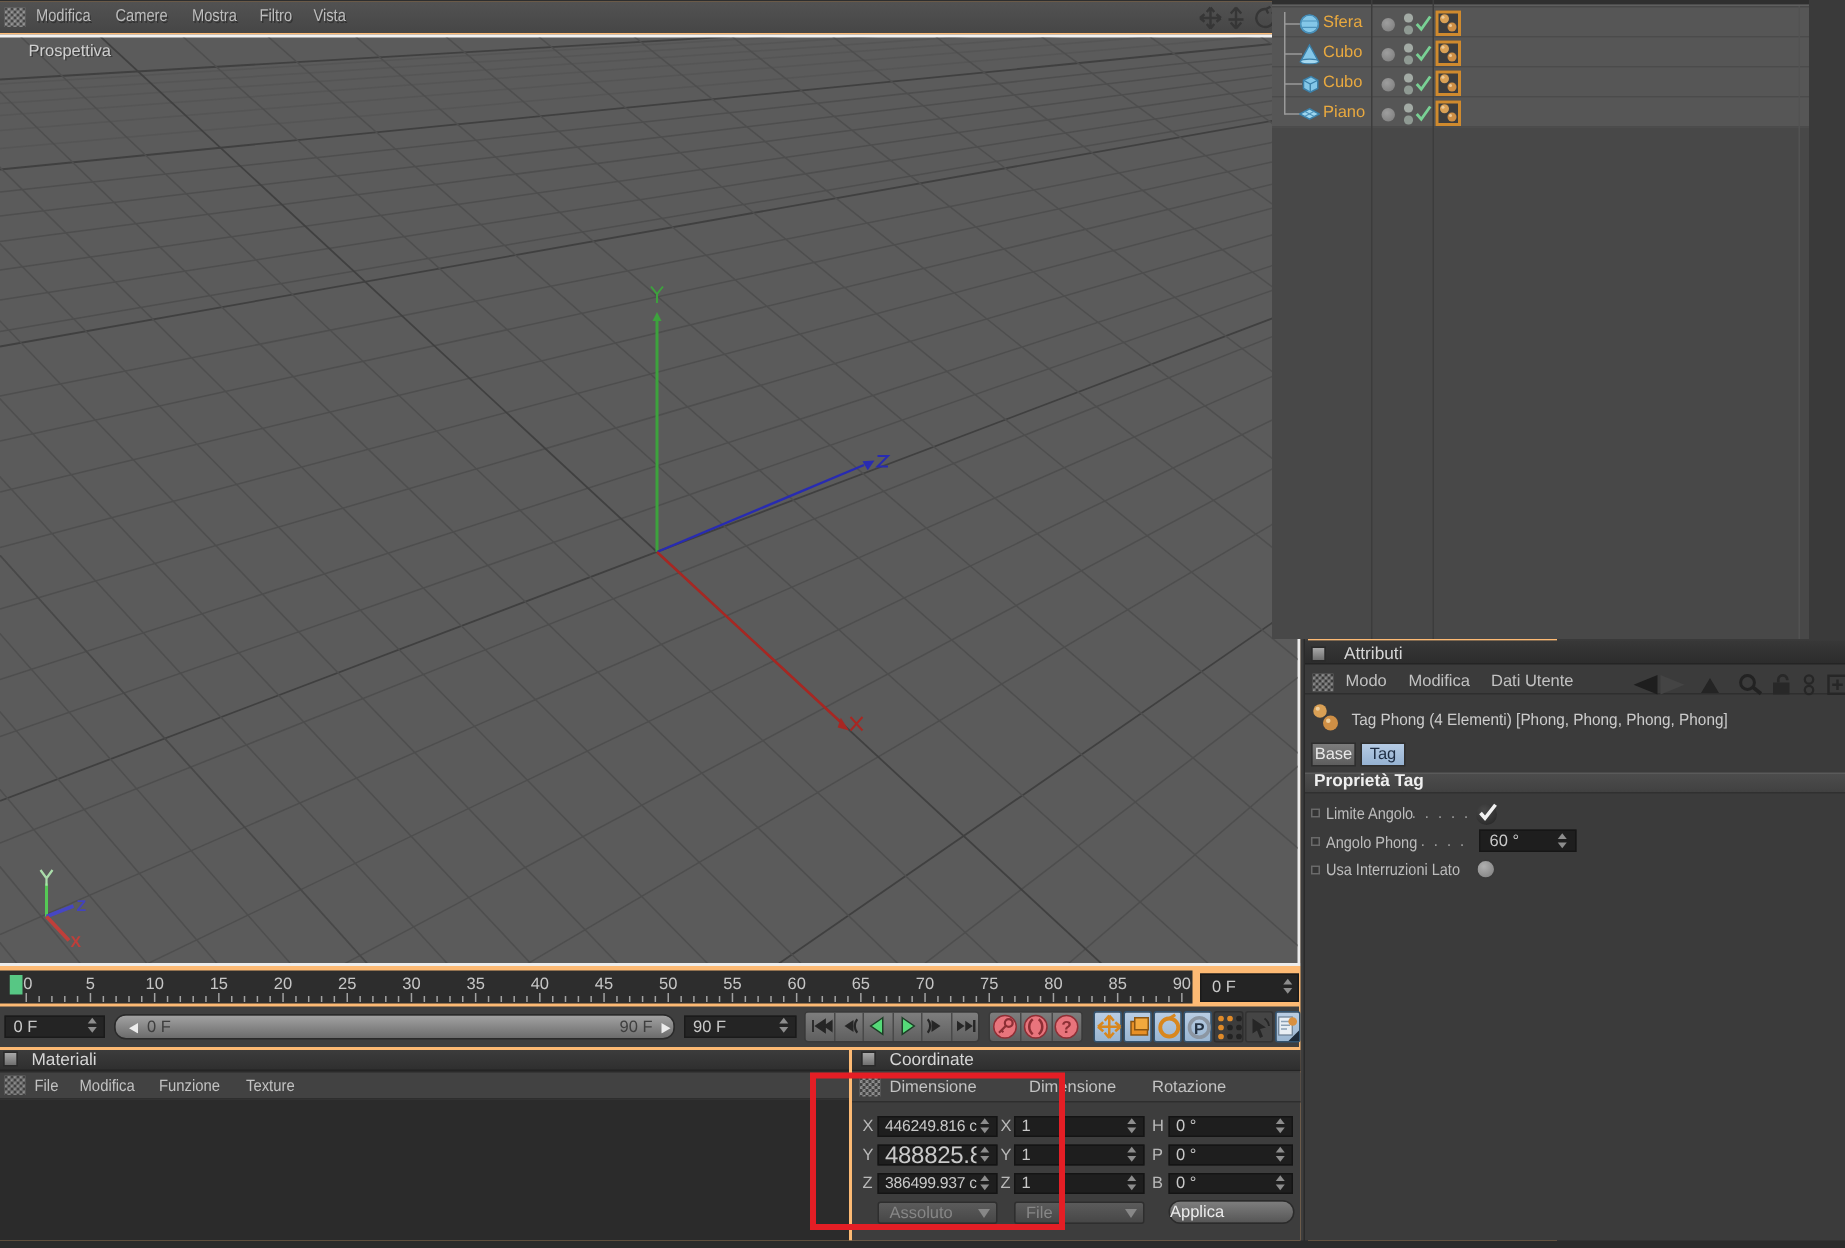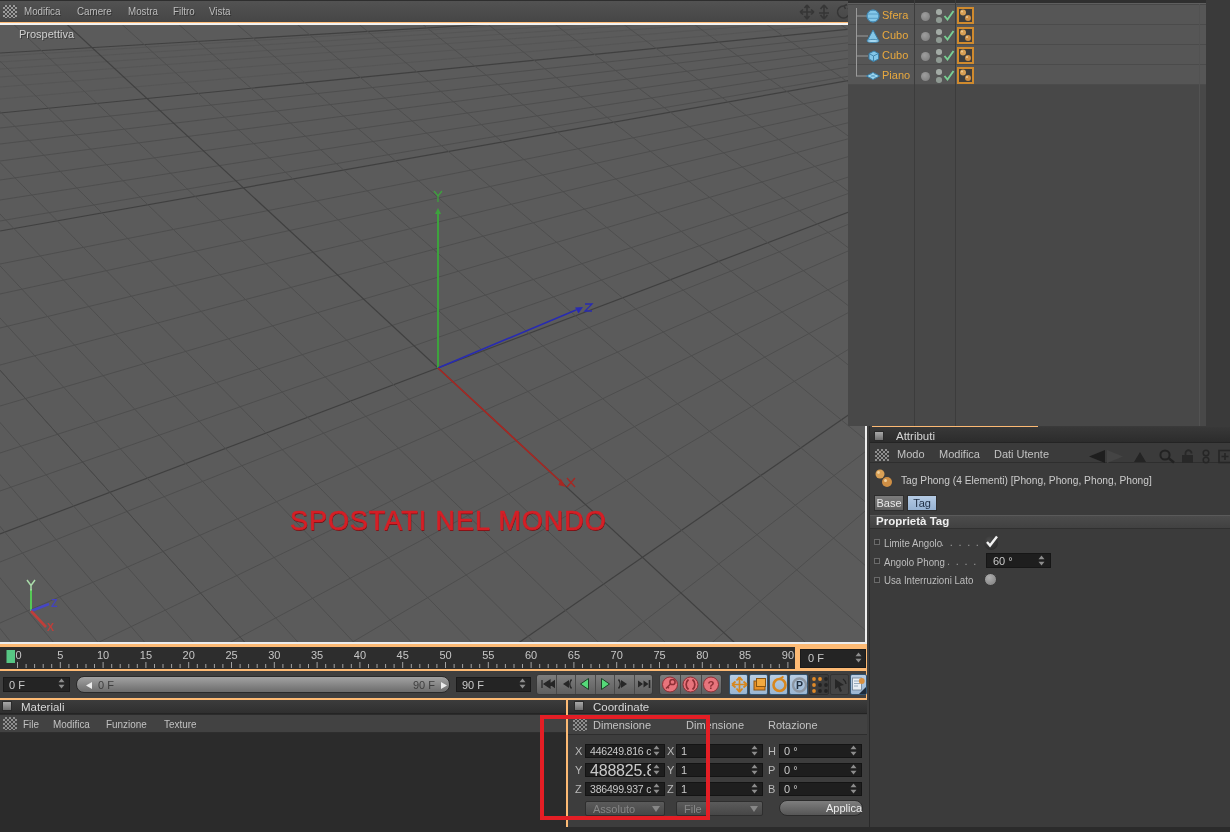--- a/index.html
+++ b/index.html
@@ -88,21 +88,20 @@
         <path d="M438 183 l-3 6 h6 z" fill="#3da23d"></path>
         <path d="M434 166 l4 5 l4 -5 M438 171 v6" stroke="#3da23d" stroke-width="1.3" fill="none"></path>
         <line x1="438" y1="343" x2="576" y2="285" stroke="#282bb2" stroke-width="1.6"></line>
         <path d="M583 282 l-8 0.5 l3.5 6 z" fill="#282bb2"></path>
         <path d="M585 279 h7 l-7 7 h7" stroke="#282bb2" stroke-width="1.3" fill="none"></path>
         <line x1="438" y1="343" x2="560" y2="456" stroke="#a82722" stroke-width="1.6"></line>
         <path d="M566 462 l-7.5 -2 l2 -6.5 z" fill="#a82722"></path>
         <path d="M567 453 l8 9 m0 -9 l-8 9" stroke="#a82722" stroke-width="1.3" fill="none"></path>
       </svg>
 <span class="lbl" style="left:19px;top:3px;color:#cfcfcf;font-size:11px;text-shadow:1px 1px 0 #3c3c3c">Prospettiva</span>
-<span class="lbl" style="left:290px;top:481px;color:#d51f26;font-size:27px;letter-spacing:0.95px;-webkit-text-stroke:0.6px #d51f26;text-shadow:0.5px 0.5px 0 #6e1013">SPOSTATI NEL MONDO</span>
 <svg class="abs" style="left:12px;top:522px" width="60" height="88" viewBox="0 0 60 88">
 <line x1="19" y1="64" x2="19" y2="42" stroke="#55c855" stroke-width="2"></line>
 <path d="M15 33 l4 5.5 l4 -5.5 M19 38.5 v5" stroke="#aadcaa" stroke-width="1.5" fill="none"></path>
 <line x1="19" y1="64" x2="37" y2="57" stroke="#4646c4" stroke-width="2.6"></line>
 <text x="39" y="60" fill="#4343bd" font-size="10.5" font-weight="bold" font-family="Liberation Sans">Z</text>
 <line x1="19" y1="64" x2="34" y2="80" stroke="#bf3f3a" stroke-width="2.6"></line>
 <text x="35" y="84" fill="#bf3f3a" font-size="10.5" font-weight="bold" font-family="Liberation Sans">X</text>
 </svg>
 </div>
 <div class="abs" style="left:867px;top:0;width:5px;height:832px;background:#3d3d3d"></div>
@@ -546,15 +545,15 @@
         <path d="M3.5 10.5 L0.5 6.7 H6.5 Z" fill="#8d8d8d"></path>
       </svg>
 <div style="position:absolute;top:101px;height:15px;background:linear-gradient(180deg,#5b5b5b,#474747);border:1px solid #2e2e2e;border-radius:2px;color:#878787;line-height:14px;padding-left:7px;left:17px;width:80px">Assoluto</div>
 <svg class="abs" style="left:84px;top:106px" width="8" height="6" viewBox="0 0 8 6">
         <path d="M0 0 h8 L4 6 Z" fill="#878787"></path>
       </svg>
 <div style="position:absolute;top:101px;height:15px;background:linear-gradient(180deg,#5b5b5b,#474747);border:1px solid #2e2e2e;border-radius:2px;color:#878787;line-height:14px;padding-left:7px;left:108px;width:87px">File</div>
 <svg class="abs" style="left:182px;top:106px" width="8" height="6" viewBox="0 0 8 6">
         <path d="M0 0 h8 L4 6 Z" fill="#878787"></path>
       </svg>
-<div class="abs" style="left:211px;top:100px;width:84px;height:16px;border-radius:8px;background:linear-gradient(180deg,#7e7e7e,#565656);border:1px solid #2b2b2b;color:#ececec;text-align:right;line-height:15px">Applica</div>
+<div class="abs" style="left:211px;top:100px;width:84px;height:16px;border-radius:8px;background:linear-gradient(180deg,#7e7e7e,#565656);border:1px solid #2b2b2b;color:#ececec;text-align:left;line-height:15px">Applica</div>
 </div>
 <div class="abs" style="left:540px;top:715px;width:170px;height:105px;border:4px solid #e41e25"></div>
 </div>
 </body></html>

